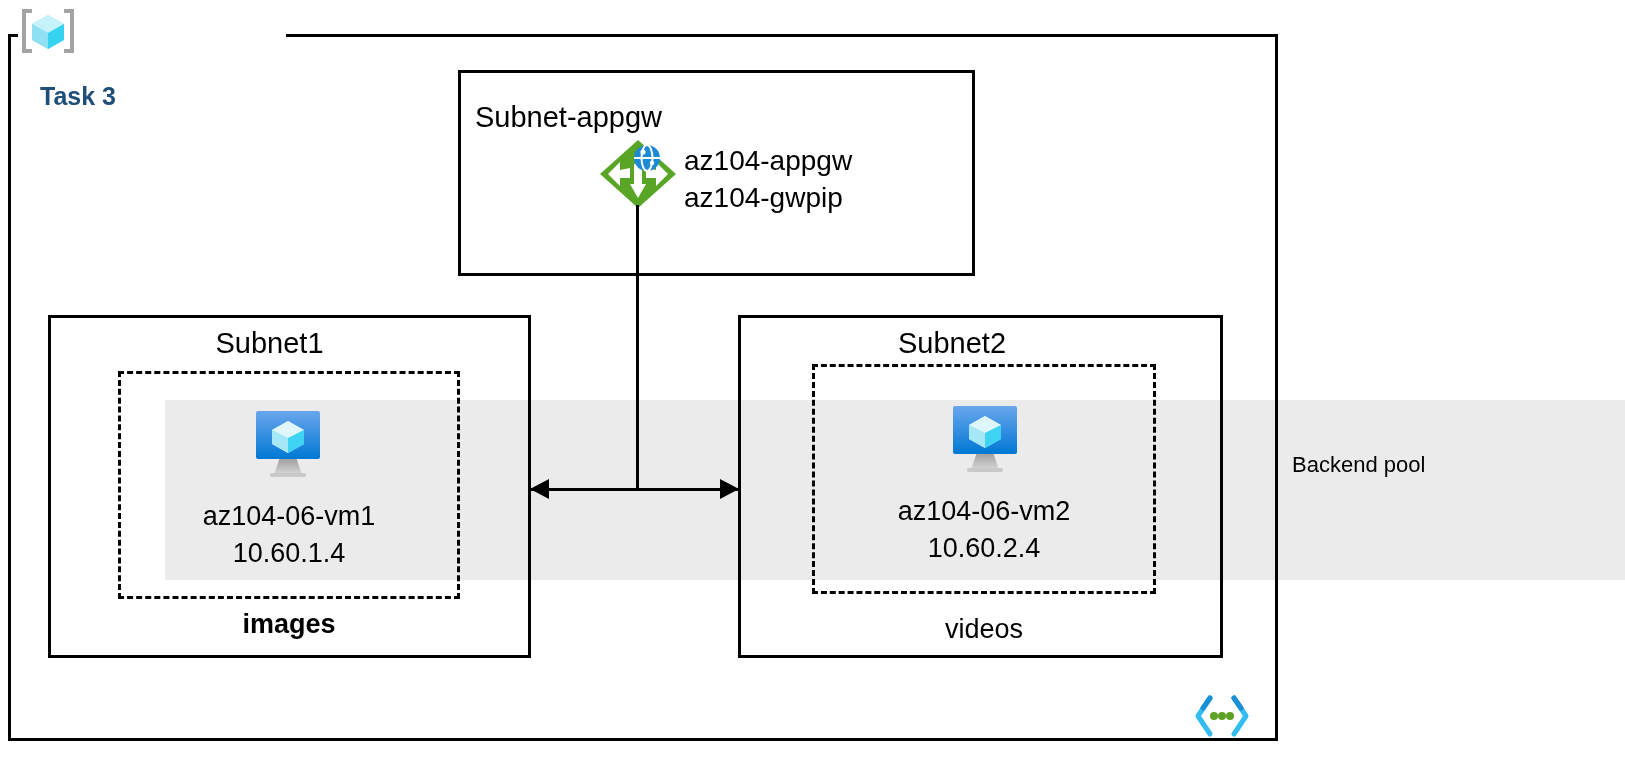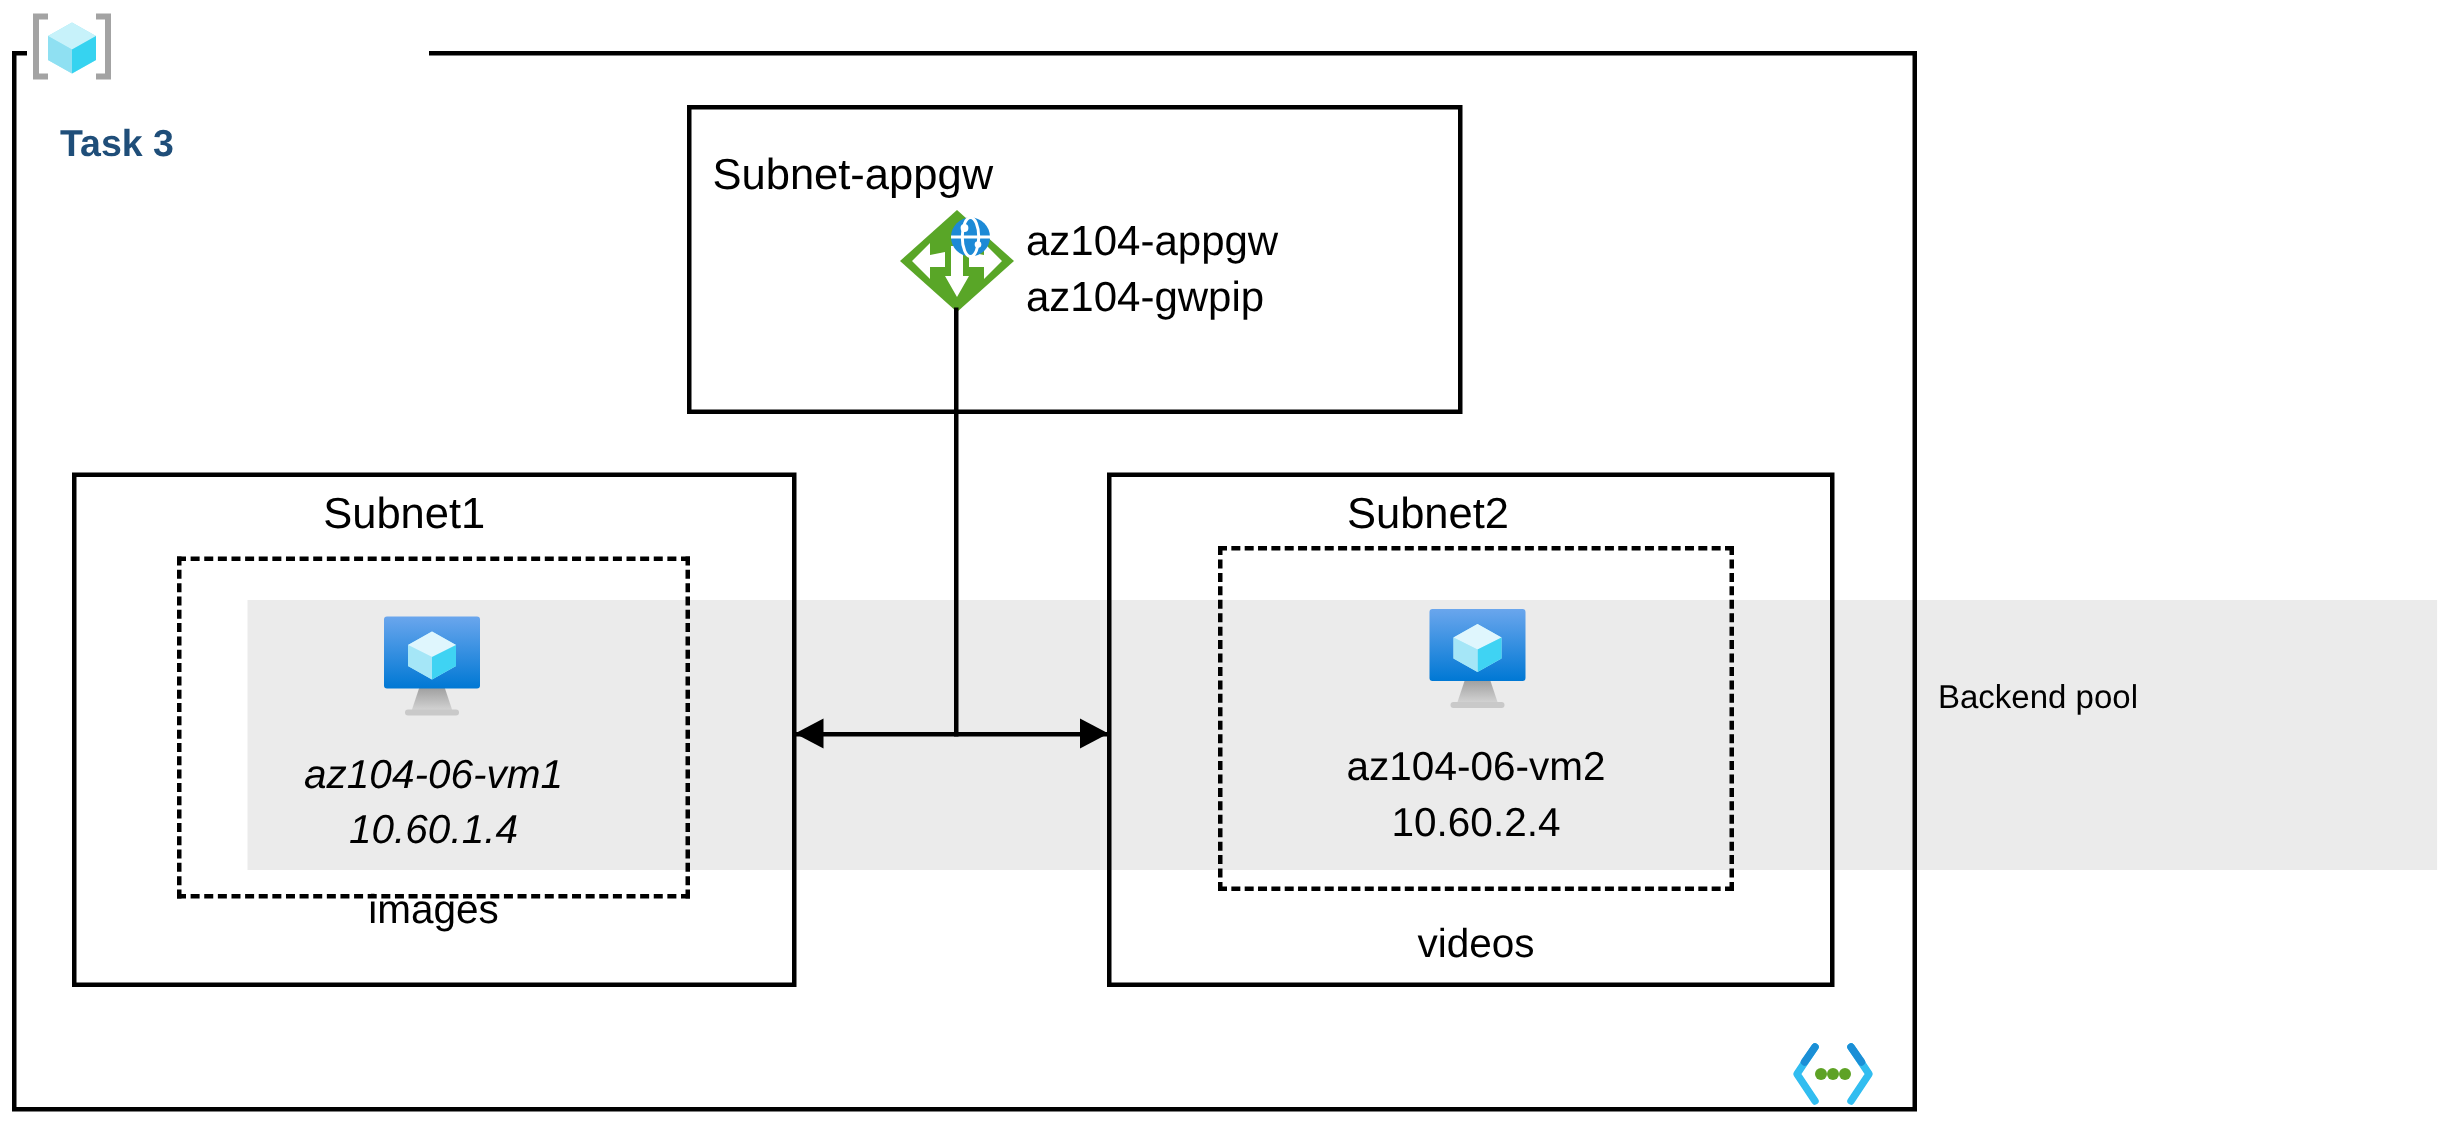--- a/index.html
+++ b/index.html
@@ -158,33 +158,33 @@
 
   .vm-text {
     position: absolute;
     font-size: 27px;
     line-height: 37px;
     text-align: center;
     color: #000;
     white-space: nowrap;
     z-index: 7;
   }
-  .vmt-one { left: 118px; top: 498px; width: 342px; font-style: italic; }
+  .vmt-one { left: 118px; top: 498px; width: 342px; }
   .vmt-two { left: 812px; top: 493px; width: 344px; }
 
   
   .caption {
     position: absolute;
     font-size: 27px;
     text-align: center;
     color: #000;
     white-space: nowrap;
     z-index: 7;
   }
-  .cap-one { left: 118px; top: 591px; width: 342px; }
+  .cap-one { left: 118px; top: 609px; width: 342px; font-weight: bold; }
   .cap-two { left: 812px; top: 614px; width: 344px; }
 
   
   .conn-vertical {
     position: absolute;
     left: 636px;
     top: 205px;
     width: 3px;
     height: 286px;
     background: #000000;

